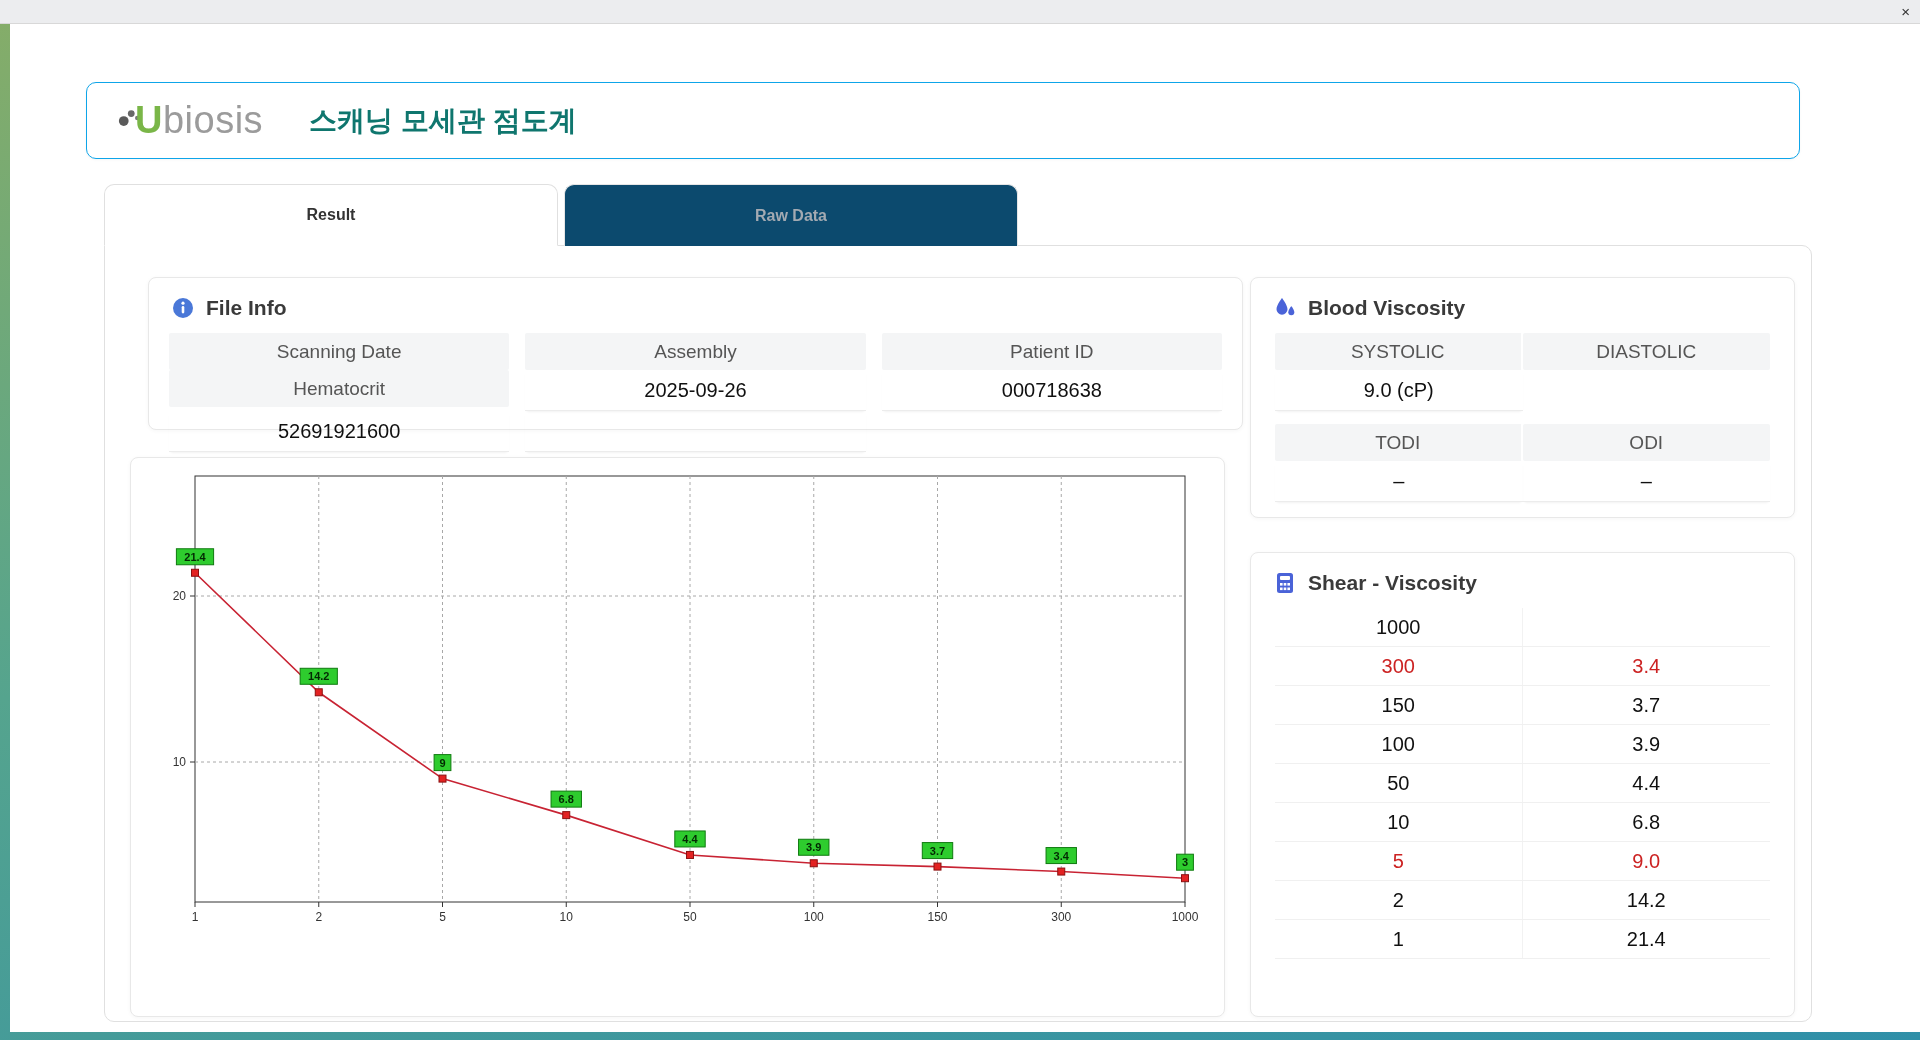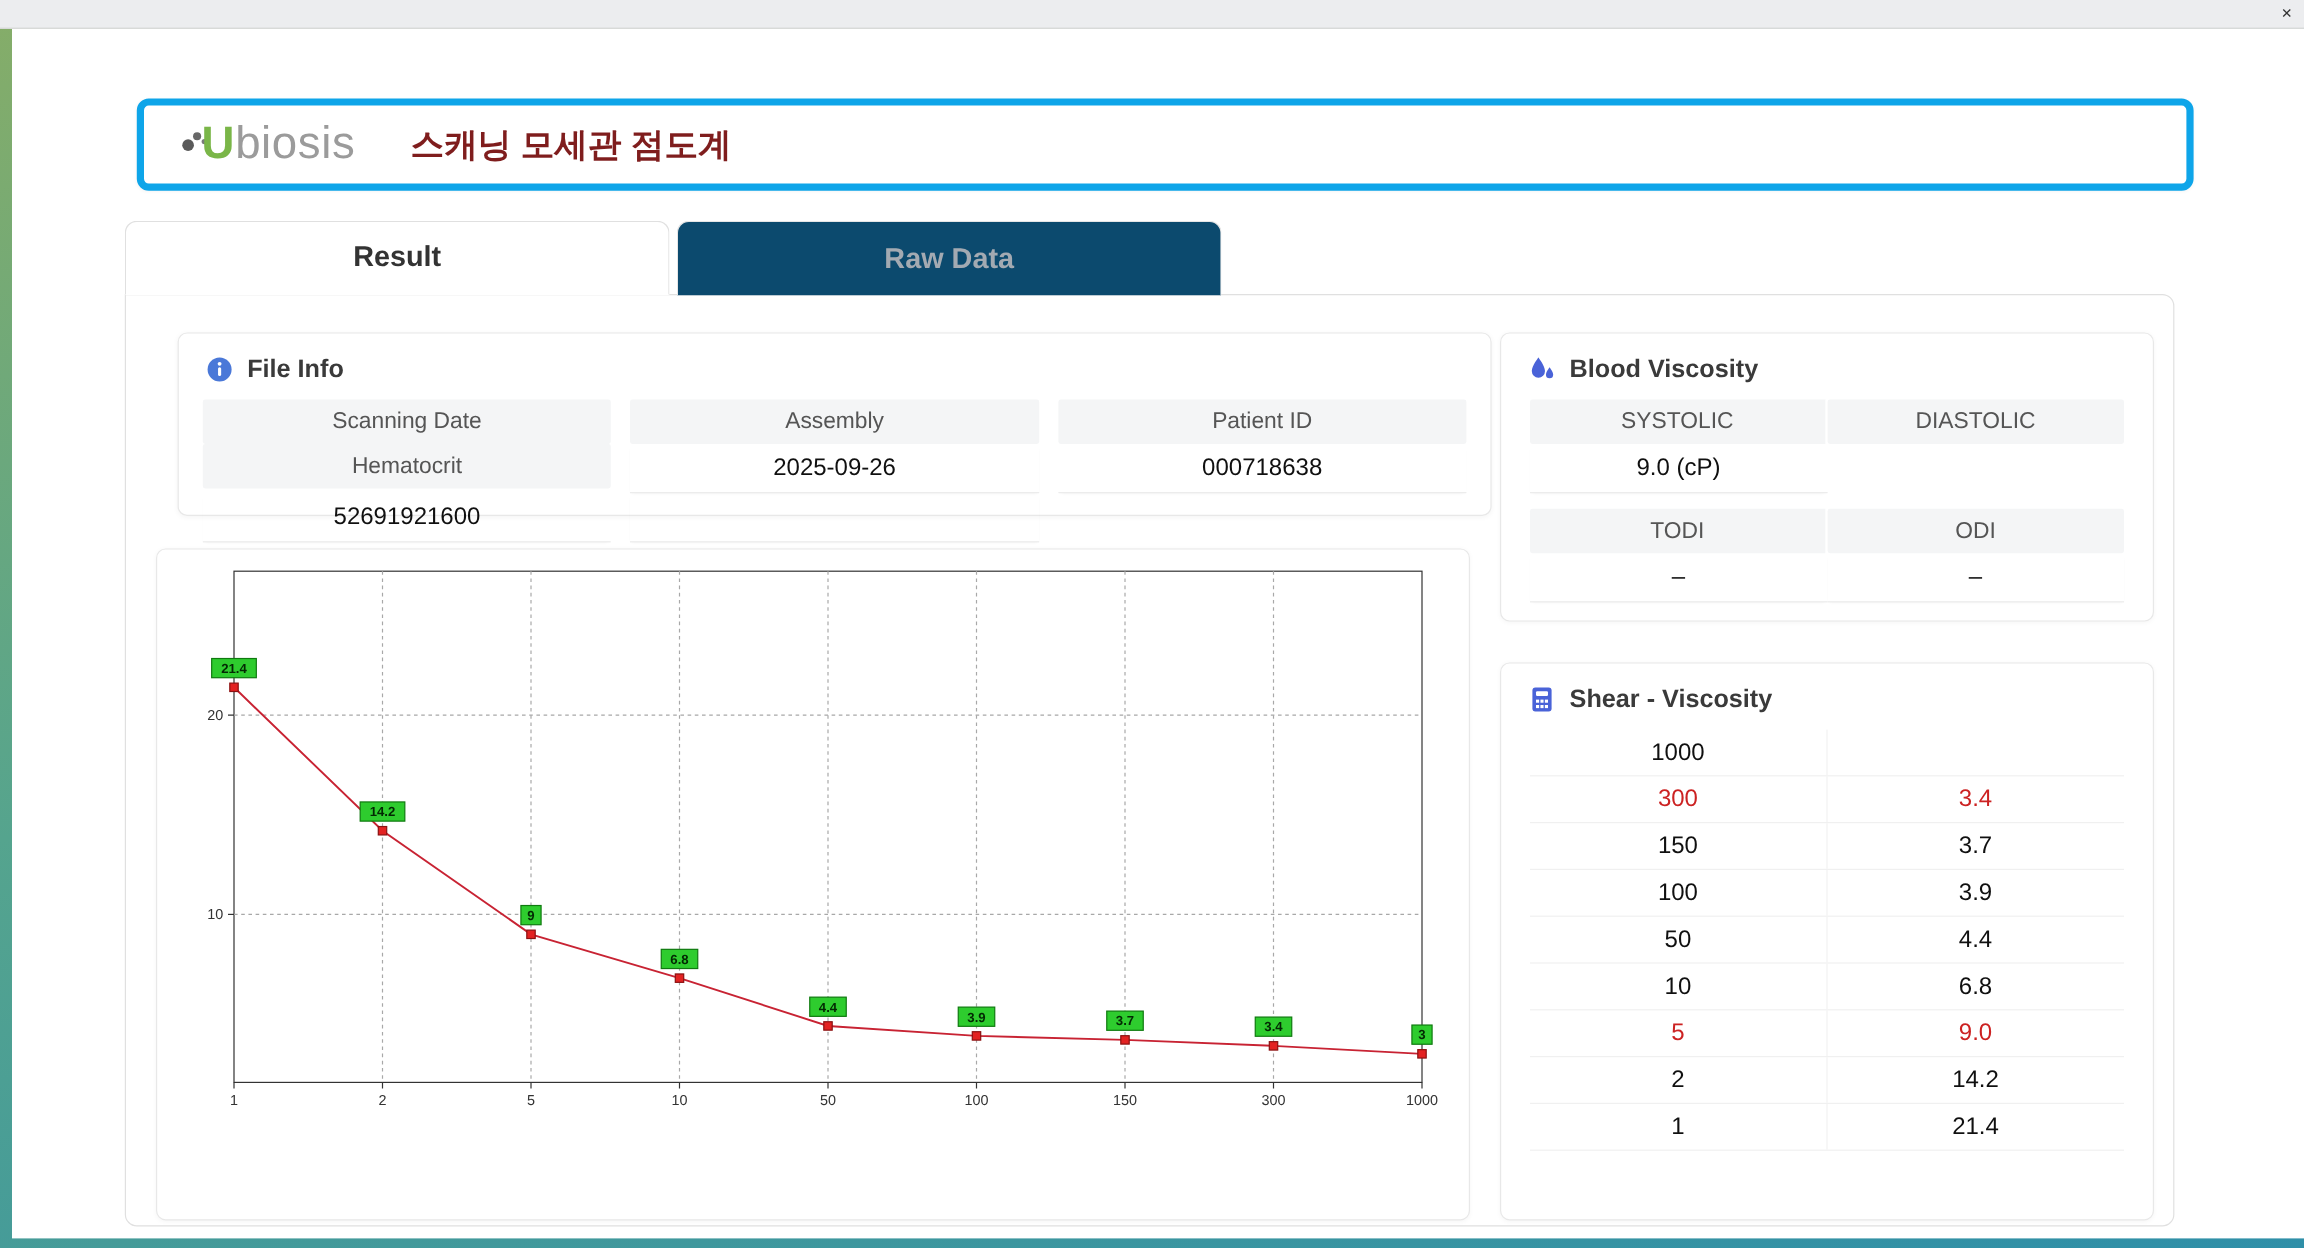--- a/index.html
+++ b/index.html
@@ -4,30 +4,30 @@
 <style>
   * { margin:0; padding:0; box-sizing:border-box; }
   html,body { width:1920px; height:1040px; font-family:"Liberation Sans", sans-serif; }
   body { background: linear-gradient(165deg, #86ad68 0%, #55a48e 45%, #2f8fa8 100%); overflow:hidden; position:relative; }
 
   .titlebar { position:absolute; top:0; left:0; width:1920px; height:24px; background:#ecedef; border-bottom:1px solid #d8d8d8; z-index:20; }
   .close-btn { position:absolute; right:10px; top:2px; font-size:15px; color:#333; cursor:pointer; line-height:20px; }
 
   .window { position:absolute; left:10px; top:24px; width:1910px; height:1008px; background:#ffffff; }
 
-  .header-card { position:absolute; left:104px; top:58px; width:1714px; height:77px; border:6px solid #0ea5e9; border-radius:10px; background:#fff; display:flex; align-items:center; padding:0 30px; box-shadow:0 1px 3px rgba(0,0,0,.04); }
+  .header-card { position:absolute; left:76px; top:58px; width:1714px; height:77px; border:1px solid #0ea5e9; border-radius:10px; background:#fff; display:flex; align-items:center; padding:0 30px; box-shadow:0 1px 3px rgba(0,0,0,.04); }
   .logo { display:flex; align-items:center; }
   .logo-dots { margin-right:-6px; margin-top:-10px; }
   .logo-text { font-size:38px; letter-spacing:.5px; }
   .logo-u { color:#7ab648; font-weight:bold; }
   .logo-rest { color:#9b9b9b; font-weight:400; }
-  .app-title { margin-left:46px; color:#7f1d1d; font-size:28px; font-weight:bold; }
+  .app-title { margin-left:46px; color:#0f766e; font-size:28px; font-weight:bold; }
 
   .tabs { position:absolute; left:94px; top:160px; display:flex; z-index:3; }
-  .tab { width:454px; height:62px; display:flex; align-items:center; justify-content:center; font-size:24px; font-weight:bold; border-radius:10px 10px 0 0; cursor:pointer; }
+  .tab { width:454px; height:62px; display:flex; align-items:center; justify-content:center; font-size:16px; font-weight:bold; border-radius:10px 10px 0 0; cursor:pointer; }
   .tab.active { background:#fff; border:1px solid #e0e0e0; border-bottom:1px solid #fff; color:#333; margin-bottom:-1px; z-index:4; }
   .tab.inactive { background:#0c4a6e; border:1px solid #e6e6e6; border-bottom:none; color:#a3aab2; margin-left:6px; }
 
   .panel { position:absolute; left:94px; top:221px; width:1708px; height:777px; background:#fff; border:1px solid #e0e0e0; border-radius:0 10px 10px 10px; }
 
   .card { position:absolute; background:#fff; border:1px solid #e8e8e8; border-radius:8px; box-shadow:0 1px 4px rgba(0,0,0,.04); }
   .card-head { display:flex; align-items:center; gap:11px; padding:18px 22px 13px 22px; }
   .card-title { font-size:21px; font-weight:bold; color:#3a3a3a; }
   .head-icon { width:24px; height:24px; display:inline-flex; }
 

